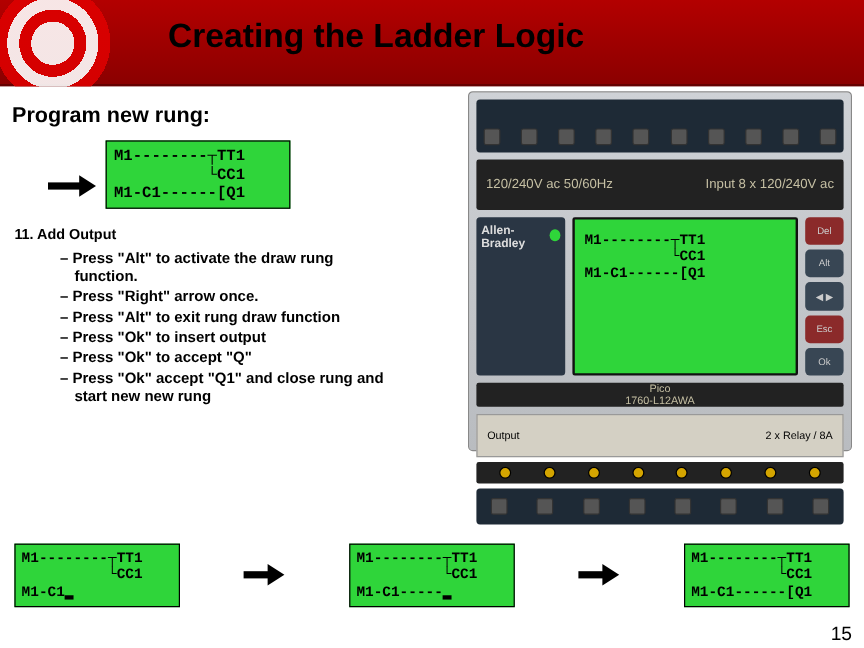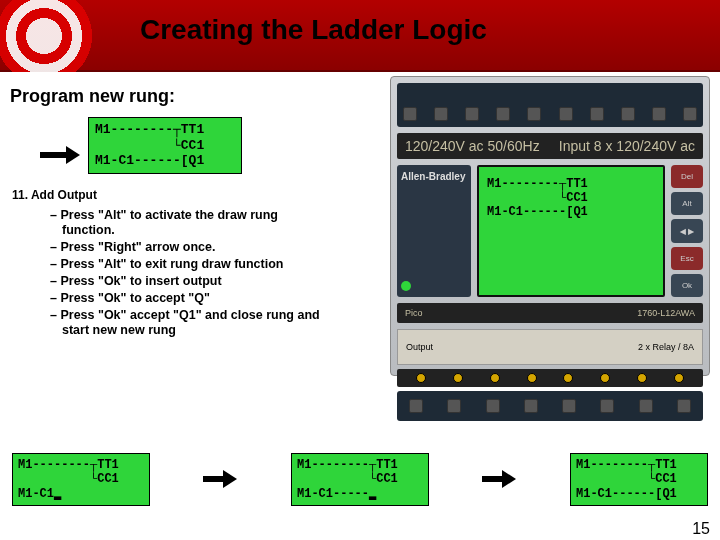--- a/index.html
+++ b/index.html
@@ -50,33 +50,33 @@
 
   .plc {
     position: absolute; top: -10px; right: 0; width: 320px; height: 300px;
     background: linear-gradient(#cfd2d6, #b9bcc0);
     border: 1px solid #888; border-radius: 4px; padding: 6px;
   }
   .plc-top { height: 44px; background:#1e2a36; border-radius:3px; position:relative; margin-bottom:6px;}
   .plc-top .term { position:absolute; top:24px; left:6px; right:6px; height:16px; display:flex; justify-content:space-between;}
   .plc-top .term span { width:14px; height:14px; background:#555; border:1px solid #333; border-radius:2px;}
   .plc-top .lbl { position:absolute; top:1px; left:6px; right:6px; color:#bbb; font-size:8px; display:flex; justify-content:space-between;}
-  .plc-strip { height:26px; background:#222; color:#c5bfa3; font-size:14px; display:flex; justify-content:space-between; align-items:center; padding:0 8px; margin-bottom:6px; border-radius:2px;}
+  .plc-strip { height:42px; background:#222; color:#c5bfa3; font-size:11px; display:flex; justify-content:space-between; align-items:center; padding:0 8px; margin-bottom:6px; border-radius:2px;}
   .plc-mid { display:flex; gap:6px; height:132px; }
-  .plc-brand { width:74px; background:#2a3644; border-radius:3px; color:#ddd; font-size:10px; padding:6px 4px; display:flex; flex-direction:column; justify-content:space-between;}
+  .plc-brand { width:74px; background:#2a3644; border-radius:3px; color:#ddd; font-size:10px; padding:6px 4px; display:flex; flex-direction:row; justify-content:space-between;}
   .plc-brand .logo { font-weight:bold; font-size:10px;}
   .plc-brand .run { width:10px;height:10px;background:#2fd53a;border-radius:50%;margin-top:4px;}
   .plc-screen {
     flex:1; background:#2fd53a; border:2px solid #111; border-radius:2px;
     font-family:"Courier New",monospace; font-size:12px; font-weight:bold; padding:10px 8px; white-space:pre;
   }
   .plc-btns { width:32px; display:flex; flex-direction:column; gap:4px; }
   .plc-btn { flex:1; background:#384654; border-radius:4px; color:#ccc; font-size:8px; display:flex;align-items:center;justify-content:center;}
   .plc-btn.red { background:#8b2a2a;}
-  .plc-model { height:20px; background:#222; color:#c5bfa3; font-size:9px; display:flex; justify-content:space-between; align-items:center; padding:0 8px; margin-top:6px; border-radius:2px;}
+  .plc-model { height:20px; background:#222; color:#c5bfa3; font-size:9px; display:flex; align-items:center; padding:0 8px; margin-top:6px; border-radius:2px;flex-direction:column;}
   .plc-outstrip { height:36px; background:#d4d0c4; border:1px solid #999; margin-top:6px; font-size:9px; display:flex;align-items:center;justify-content:space-between;padding:0 8px;}
   .plc-lampband { height:18px; background:#222; margin-top:4px; border-radius:2px; display:flex; justify-content:space-around; align-items:center; padding:0 6px;}
   .plc-lampband span { width:10px;height:10px;border-radius:50%;background:#d4a500;border:1px solid #000;}
   .plc-bot { height:30px; background:#1e2a36; margin-top:4px; border-radius:3px; display:flex; justify-content:space-around; align-items:center;}
   .plc-bot span { width:14px;height:14px;background:#555;border:1px solid #333;border-radius:2px;}
 
   .bottom-row {
     position:absolute; left:0; right:0; bottom:18px; display:flex; justify-content:space-between;
     align-items:center; padding: 0 2px;
   }

